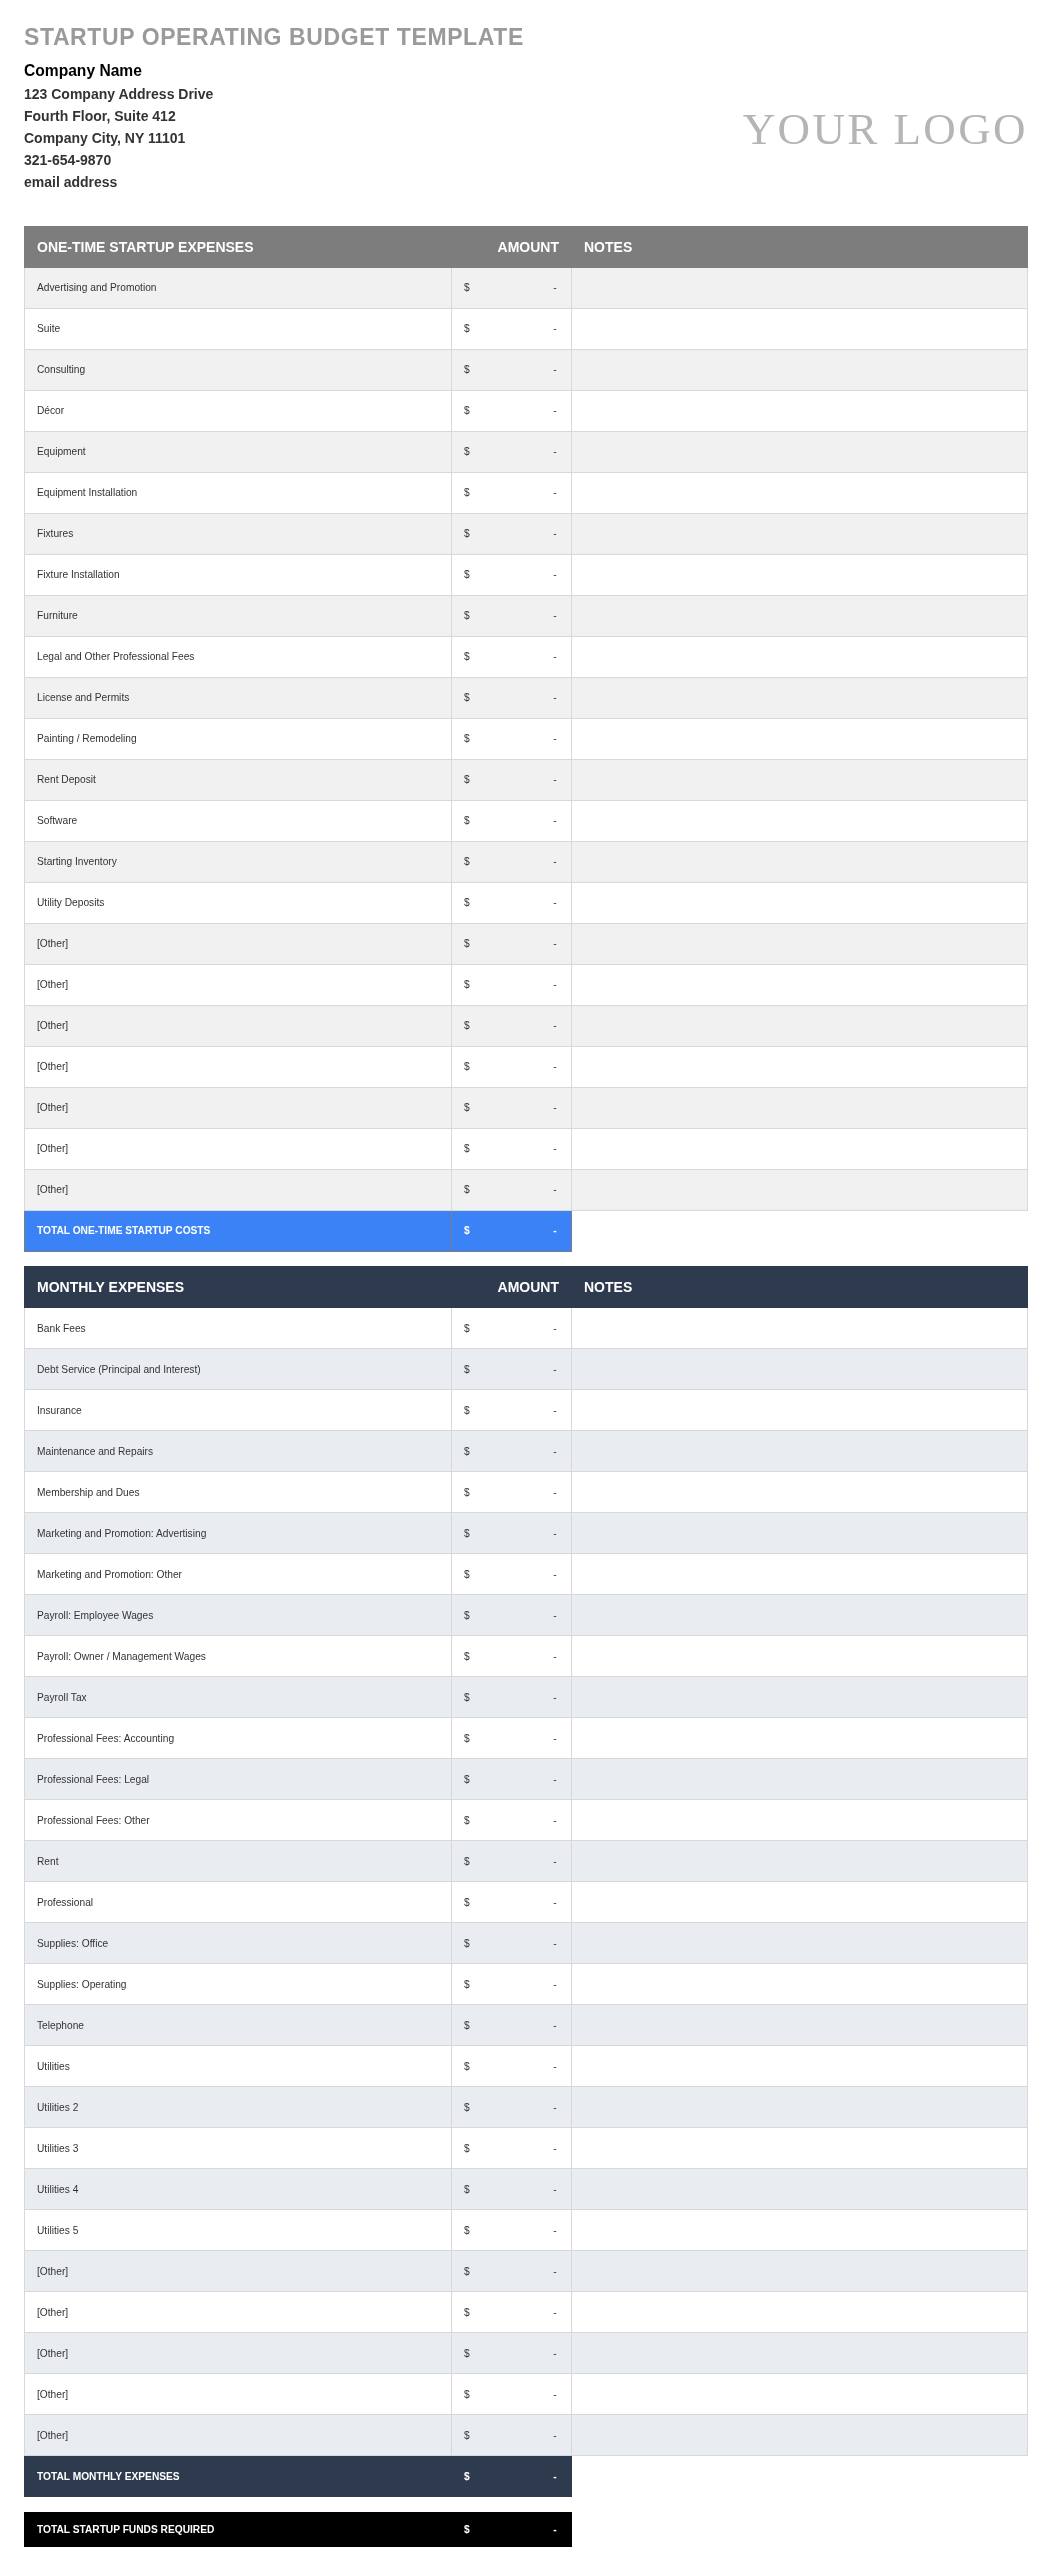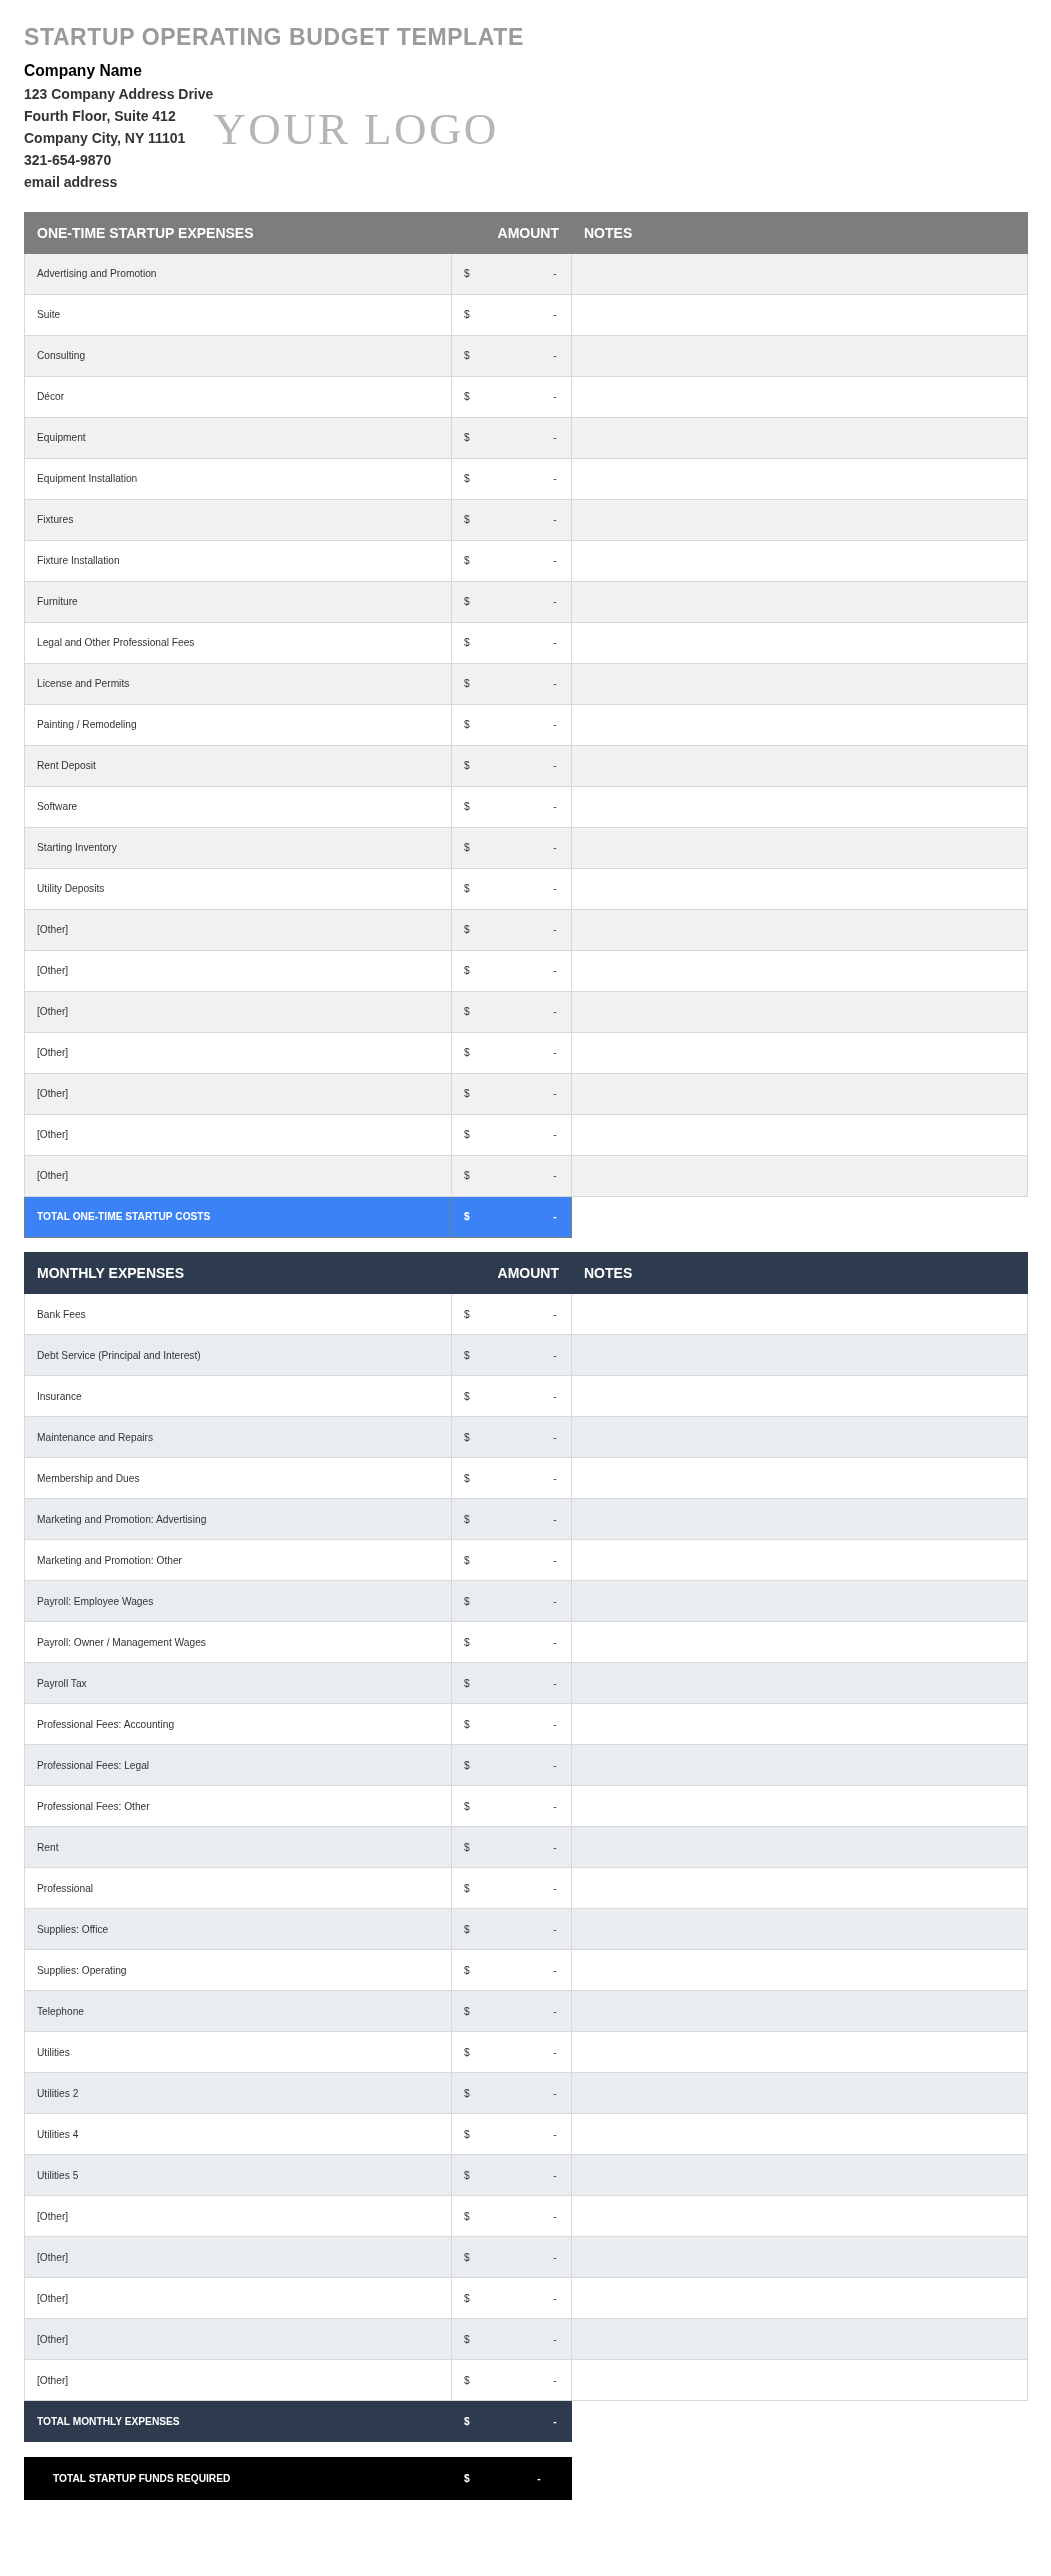--- a/index.html
+++ b/index.html
@@ -12,22 +12,23 @@
   }
   .page-title {
     font-size: 23px;
     font-weight: bold;
     letter-spacing: 0.6px;
     color: #9a9a9a;
     margin-bottom: 10.8px;
   }
   .header-row {
     display: flex;
+    justify-content: space-between;
     align-items: center;
-    margin-bottom: 16px;
+    margin-bottom: 30px;
   }
   .company-block { }
   .company-name {
     font-size: 15.6px;
     font-weight: bold;
     color: #000;
     margin-bottom: 6px;
   }
   .company-line {
     font-size: 14px;
@@ -88,21 +89,21 @@
   table.grand {
     width: 548px;
     border-collapse: collapse;
     table-layout: fixed;
   }
   table.grand col.c-name { width: 427px; }
   table.grand col.c-amt  { width: 120px; }
   table.grand td {
     background:#000; color:#fff; font-weight:bold;
     border:0.6px solid #000;
-    padding:0 28px; height:42px; font-size:10.2px;
+    padding:0 12px; height:34px; font-size:10.2px;
     text-transform: uppercase;
     vertical-align: middle;
   }
   table.grand .amt-cell { position:relative; }
 </style>
 </head>
 <body>
 
 <div class="page-title">STARTUP OPERATING BUDGET TEMPLATE</div>
 
@@ -497,20 +498,28 @@
       </tr>
       <tr>
         <td>Utilities 2</td>
         <td class="amt-cell">
           <span class="amt-sym">$</span>
           <span class="amt-val">-</span>
         </td>
         <td></td>
       </tr>
       <tr>
+        <td>Utilities 3</td>
+        <td class="amt-cell">
+          <span class="amt-sym">$</span>
+          <span class="amt-val">-</span>
+        </td>
+        <td></td>
+      </tr>
+      <tr>
         <td>Utilities 4</td>
         <td class="amt-cell">
           <span class="amt-sym">$</span>
           <span class="amt-val">-</span>
         </td>
         <td></td>
       </tr>
       <tr>
         <td>Utilities 5</td>
         <td class="amt-cell">

